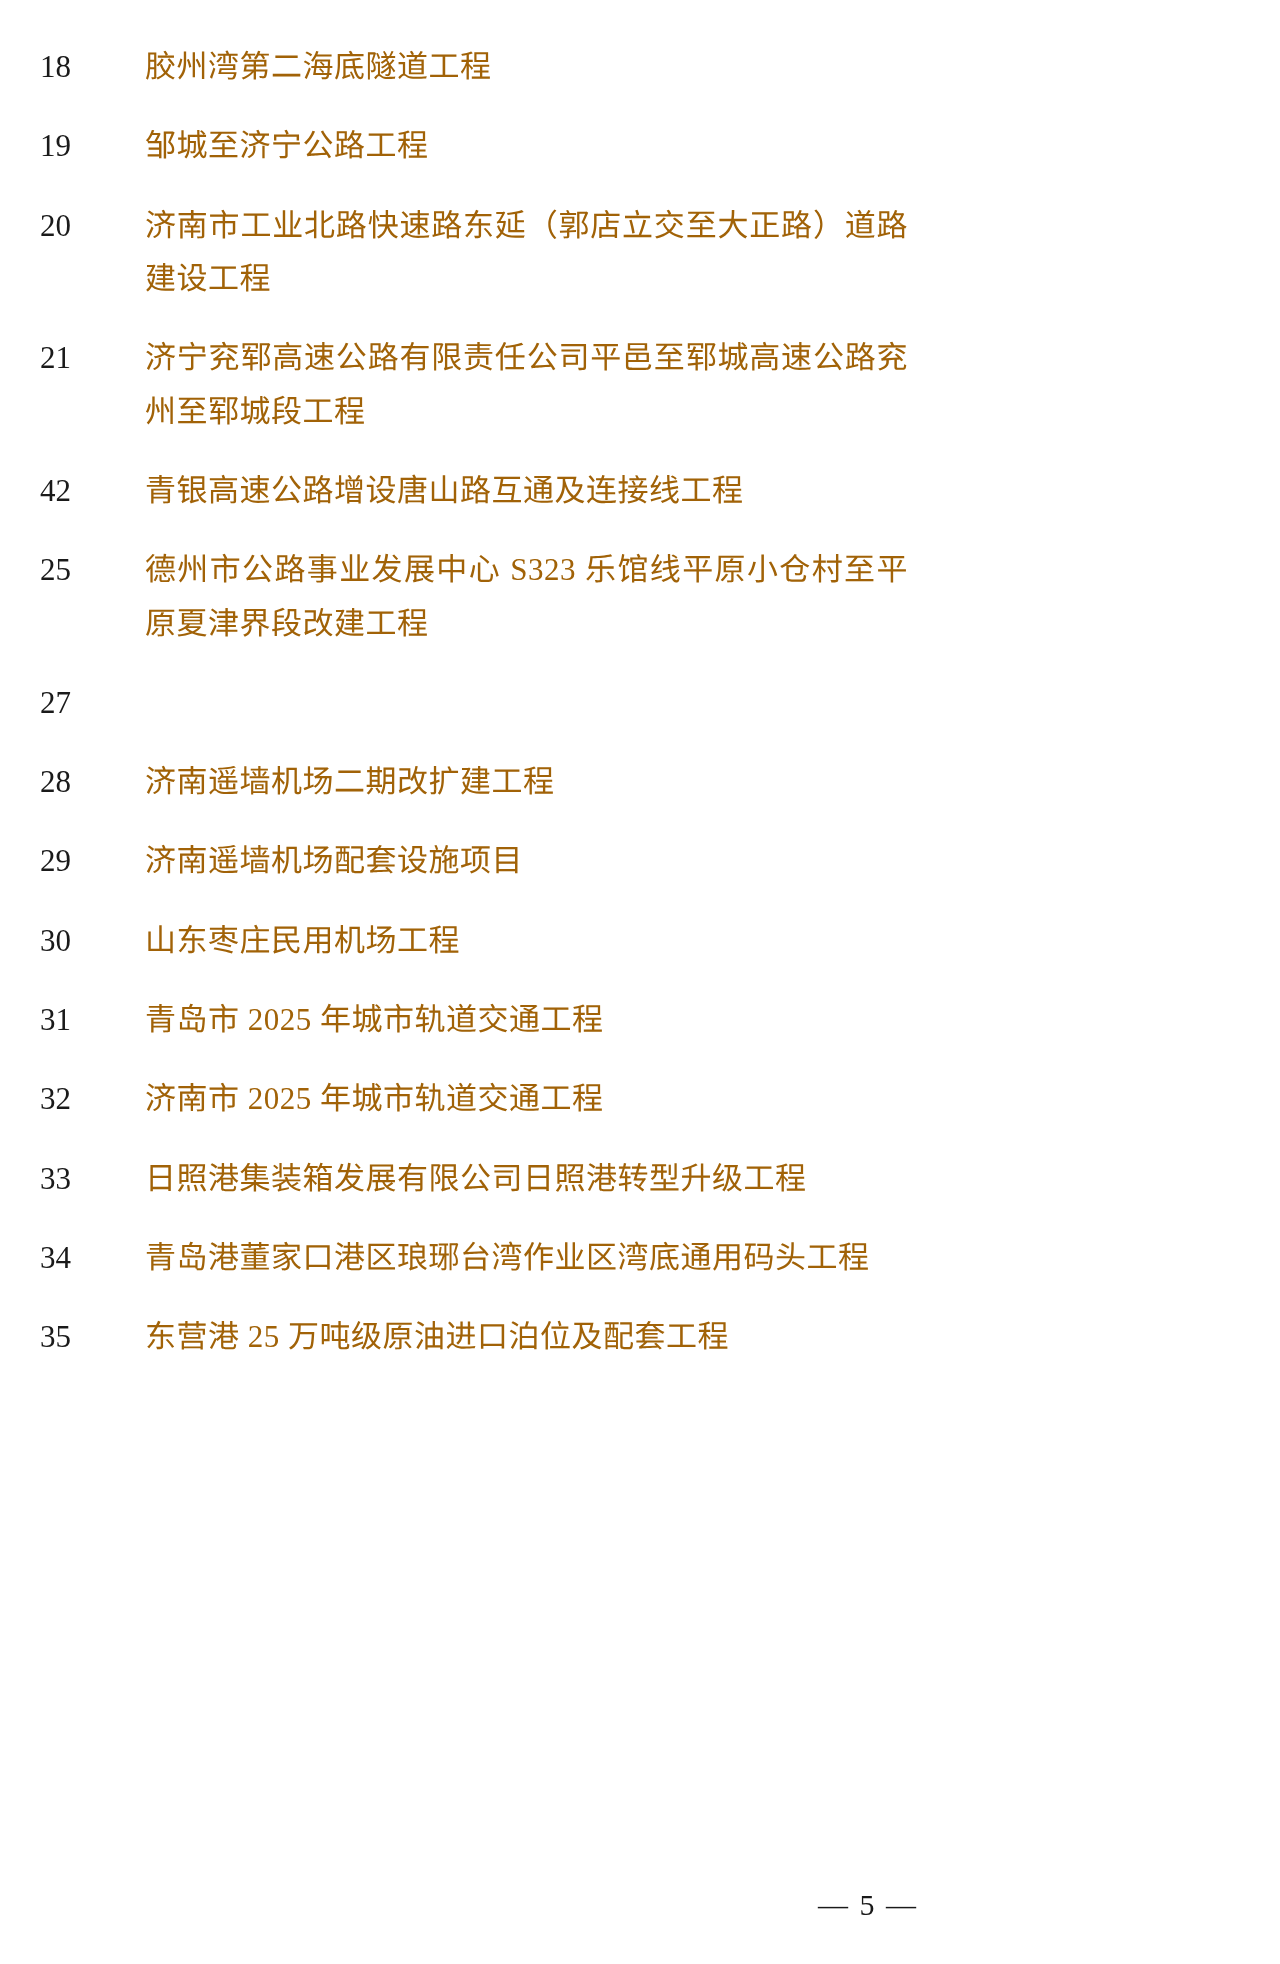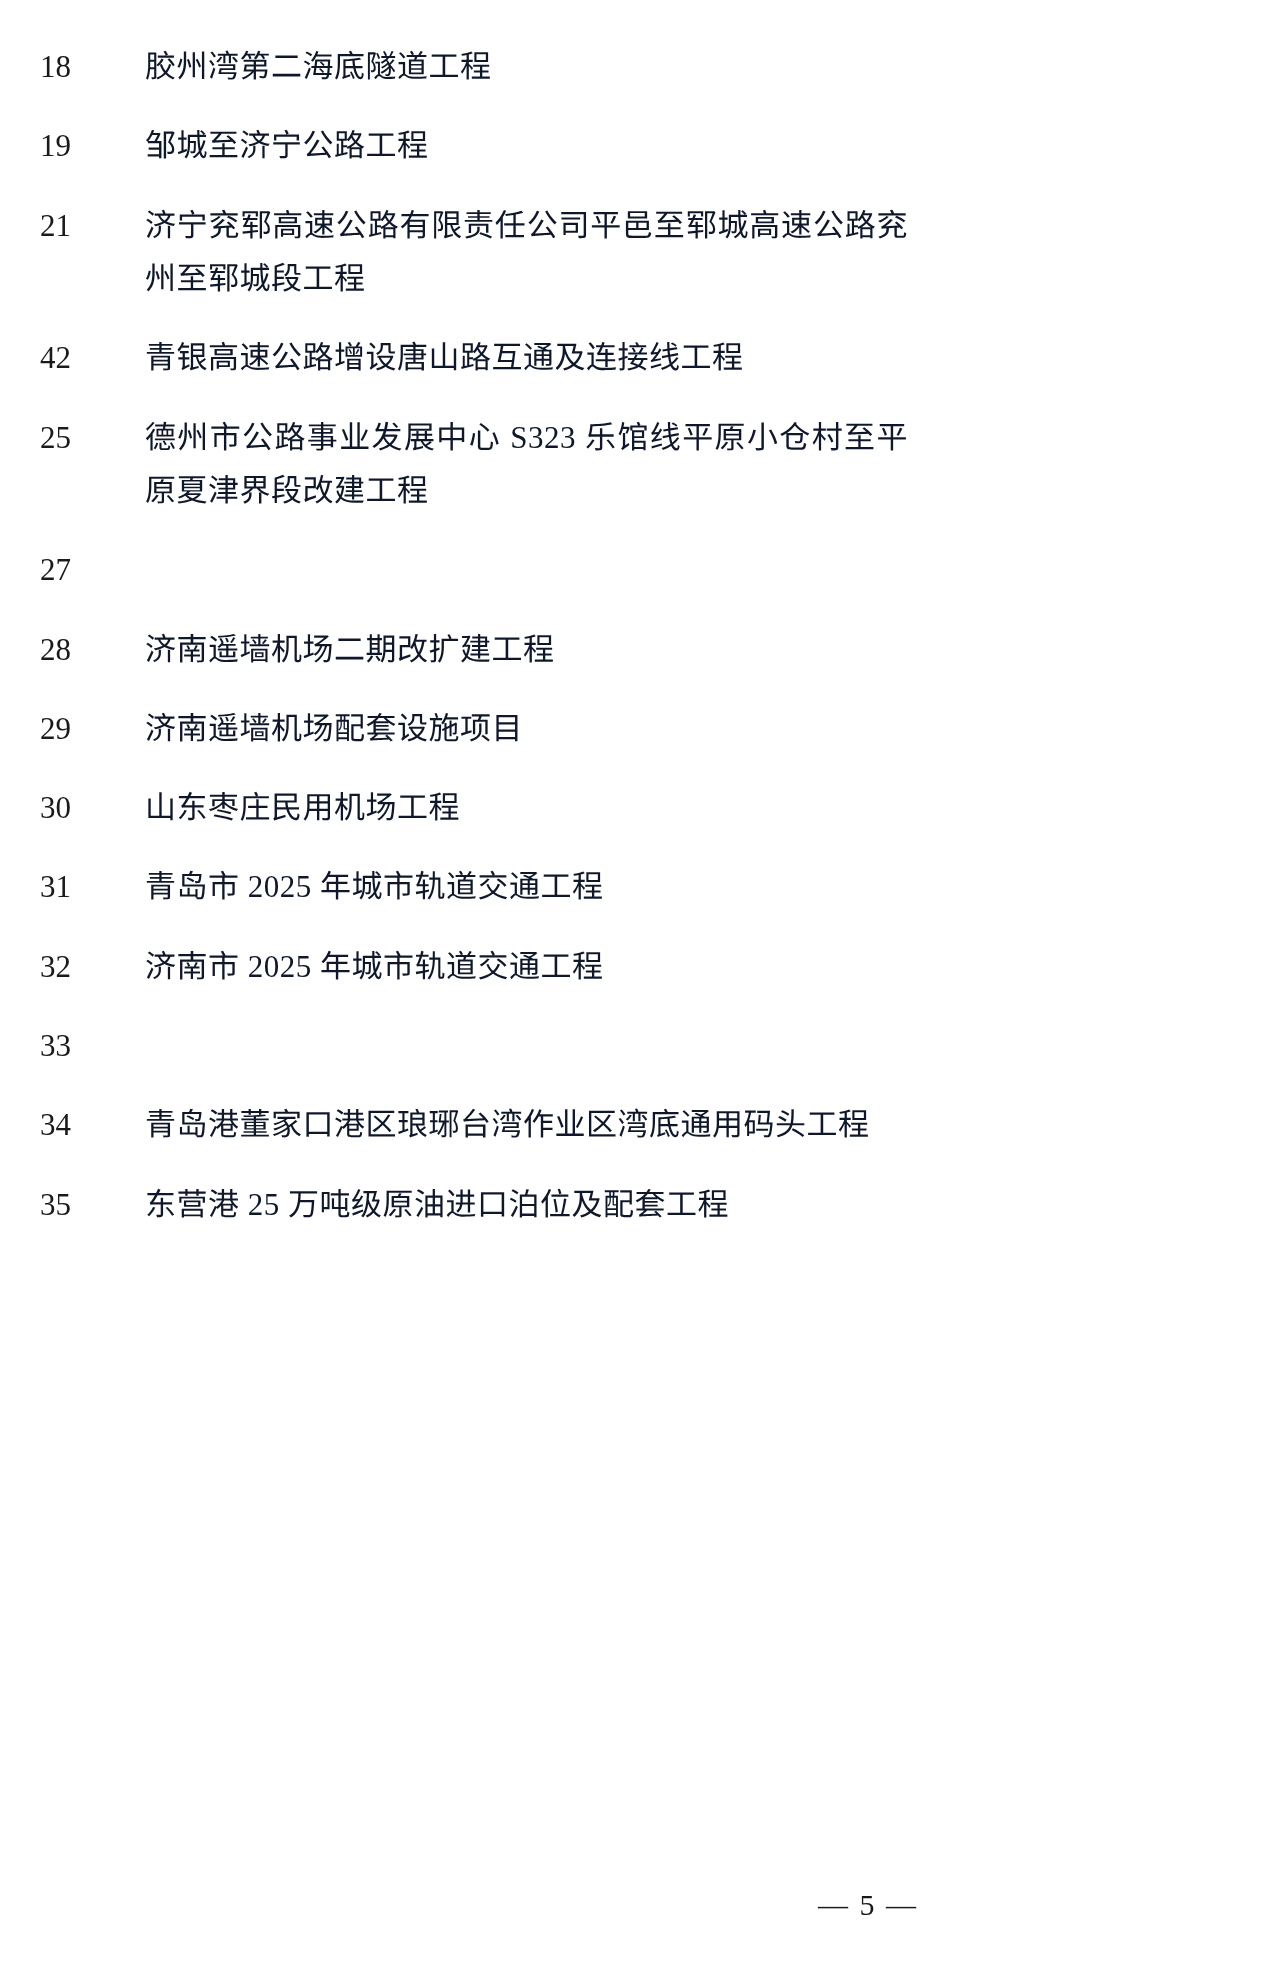--- a/index.html
+++ b/index.html
@@ -37,21 +37,21 @@
     line-height: 1.72;
     font-family: "Liberation Serif", "DejaVu Serif", serif;
     color: #1a1a1a;
     white-space: nowrap;
   }
   .row .txt {
     flex: 1 1 auto;
     font-size: 31px;
     line-height: 1.72;
     letter-spacing: 0.5px;
-    color: #0f172a;
+    color: #a16207;
     text-align: justify;
     text-justify: inter-ideograph;
     font-family: "Liberation Serif", "DejaVu Serif", serif;
     padding-right: 10px;
   }
   .footer {
     position: absolute;
     right: 120px;
     bottom: 42px;
     font-size: 30px;
@@ -69,20 +69,24 @@
     <div class="row">
       <div class="num">18</div>
       <div class="txt">胶州湾第二海底隧道工程</div>
     </div>
 
     <div class="row">
       <div class="num">19</div>
       <div class="txt">邹城至济宁公路工程</div>
     </div>
 
+    <div class="row">
+      <div class="num">20</div>
+      <div class="txt">济南市工业北路快速路东延（郭店立交至大正路）道路建设工程</div>
+    </div>
 
     <div class="row">
       <div class="num">21</div>
       <div class="txt">济宁兖郓高速公路有限责任公司平邑至郓城高速公路兖州至郓城段工程</div>
     </div>
 
 
 
     <div class="row">
       <div class="num">42</div>
@@ -119,20 +123,21 @@
       <div class="txt">青岛市 2025 年城市轨道交通工程</div>
     </div>
 
     <div class="row">
       <div class="num">32</div>
       <div class="txt">济南市 2025 年城市轨道交通工程</div>
     </div>
 
     <div class="row">
       <div class="num">33</div>
+      <div class="txt">日照港集装箱发展有限公司日照港转型升级工程</div>
     </div>
 
     <div class="row">
       <div class="num">34</div>
       <div class="txt">青岛港董家口港区琅琊台湾作业区湾底通用码头工程</div>
     </div>
 
     <div class="row">
       <div class="num">35</div>
       <div class="txt">东营港 25 万吨级原油进口泊位及配套工程</div>

